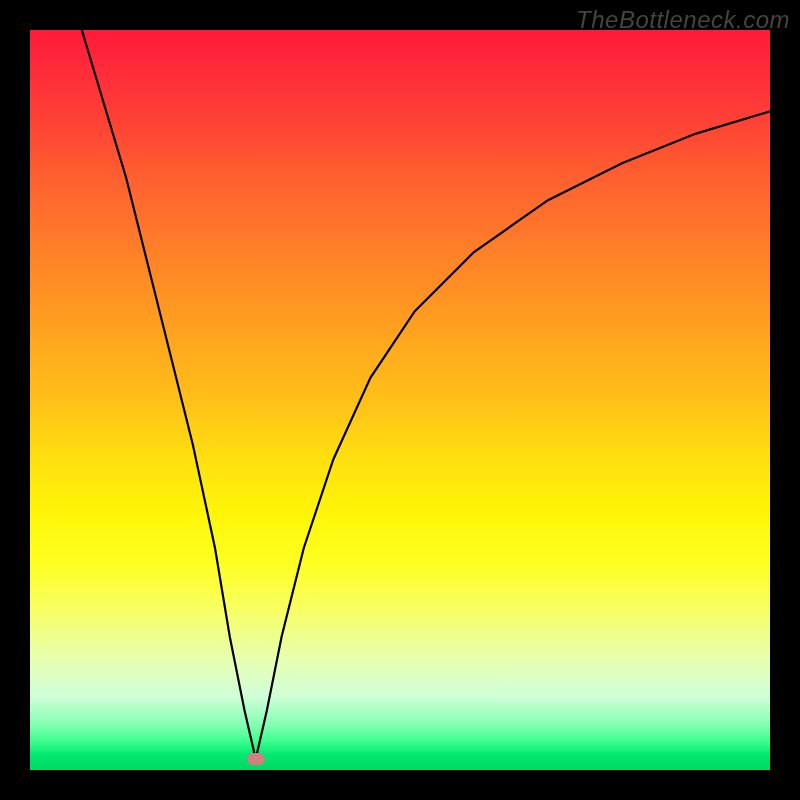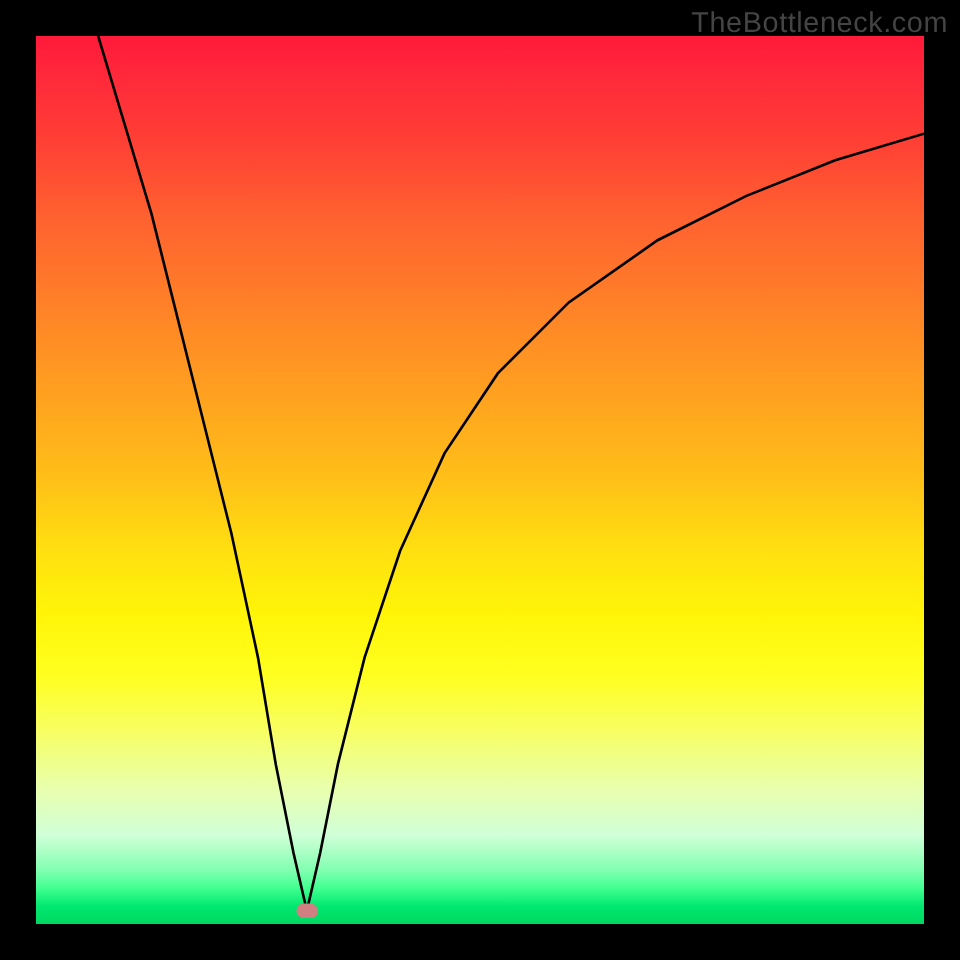--- a/index.html
+++ b/index.html
@@ -17,20 +17,21 @@
   }
   .watermark {
     position: absolute;
     top: 6px;
     right: 10px;
     color: #444;
     font-size: 24px;
     font-weight: 500;
     z-index: 10;
     letter-spacing: 0.5px;
+    font-style: italic;
   }
   .chart-container {
     position: absolute;
     top: 30px;
     left: 30px;
     width: 740px;
     height: 740px;
   }
   .gradient-bg {
     position: absolute;

